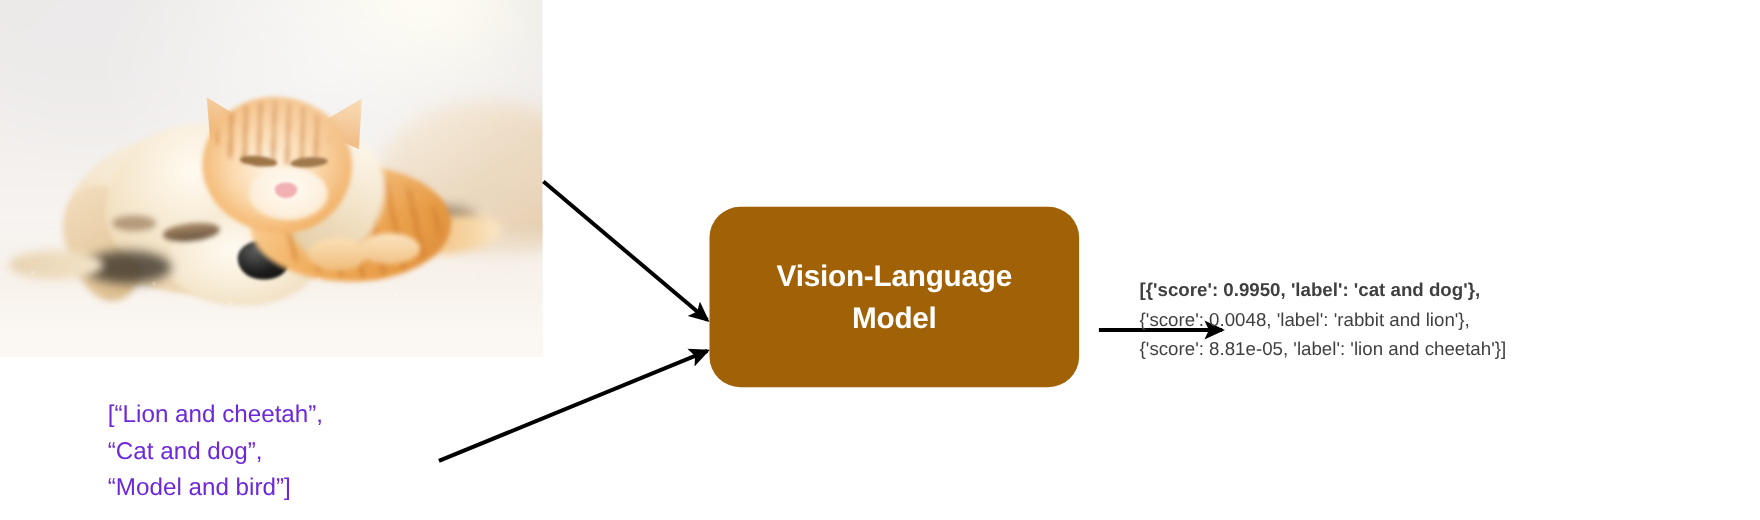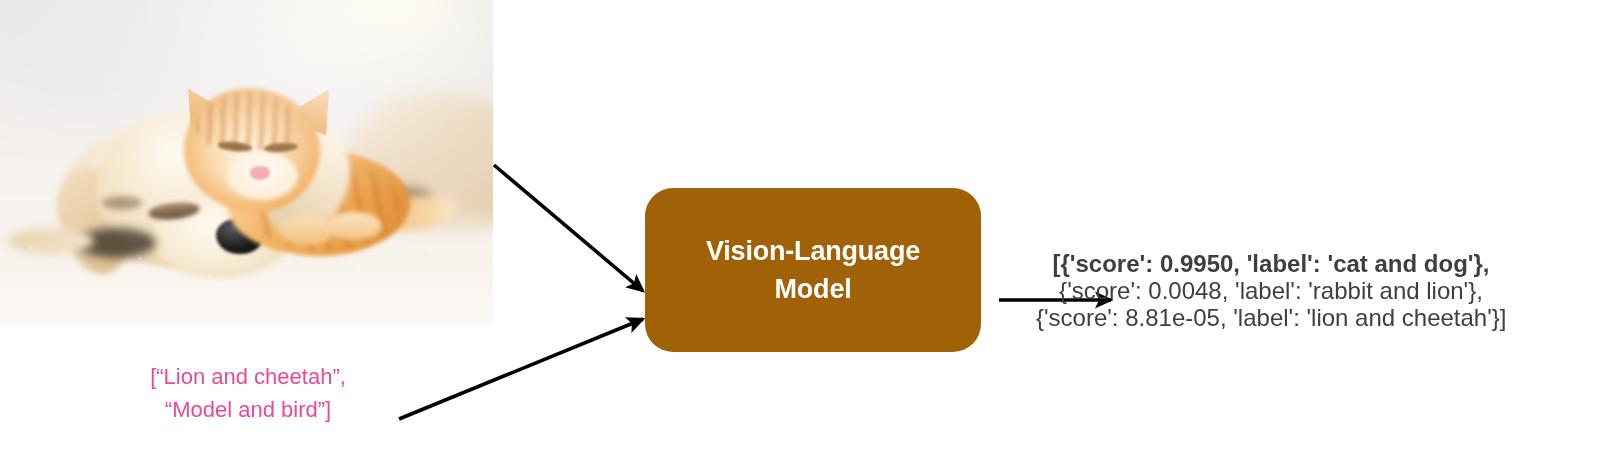--- a/index.html
+++ b/index.html
@@ -273,36 +273,35 @@
     letter-spacing: -0.2px;
     white-space: pre-line;
   }
 
   
   #prompt-list {
     position: absolute;
     left: 98px;
     top: 360px;
     width: 300px;
-    text-align: center;
-    color: #ec4899;
+    color: #6d28d9;
     font-size: 22px;
     line-height: 33px;
   }
   #prompt-list .plain { white-space: nowrap; }
 
   
   #output-text {
     position: absolute;
     left: 1036px;
     top: 250px;
     width: 470px;
-    text-align: center;
+    text-align: left;
     color: #3f3f3f;
-    font-size: 24px;
+    font-size: 17px;
     line-height: 27px;
   }
   #output-text .line { white-space: nowrap; }
   #output-text .top { font-weight: bold; }
 </style>
 </head>
 <body>
 
 <div id="canvas">
 
@@ -353,20 +352,21 @@
     <line x1="999" y1="300" x2="1111" y2="300" stroke="#000000" stroke-width="3.6" marker-end="url(#ah)"></line>
   </svg>
 
   <div id="model-box">
     <div id="model-box-label">Vision-Language
 Model</div>
   </div>
 
   <div id="prompt-list">
     <div class="plain">[“Lion and cheetah”,</div>
+    <div class="plain">“Cat and dog”,</div>
     <div class="plain">“Model and bird”]</div>
   </div>
 
   <div id="output-text">
     <div class="line top">[{'score': 0.9950, 'label': 'cat and dog'},</div>
     <div class="line">{'score': 0.0048, 'label': 'rabbit and lion'},</div>
     <div class="line">{'score': 8.81e-05, 'label': 'lion and cheetah'}]</div>
   </div>
 
 </div>

